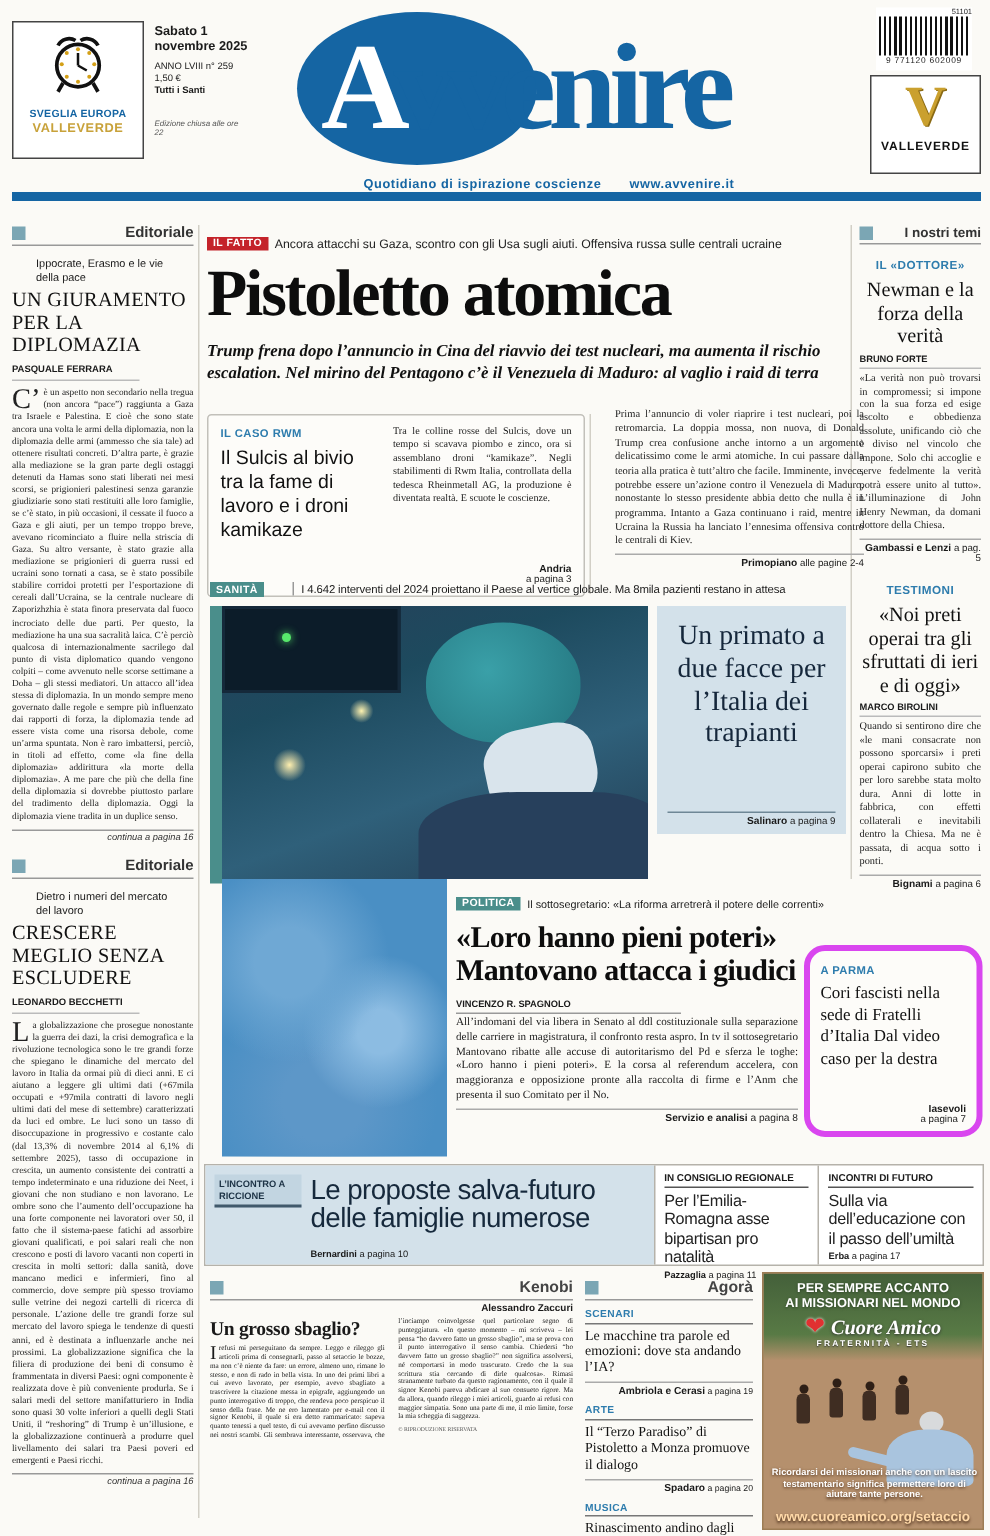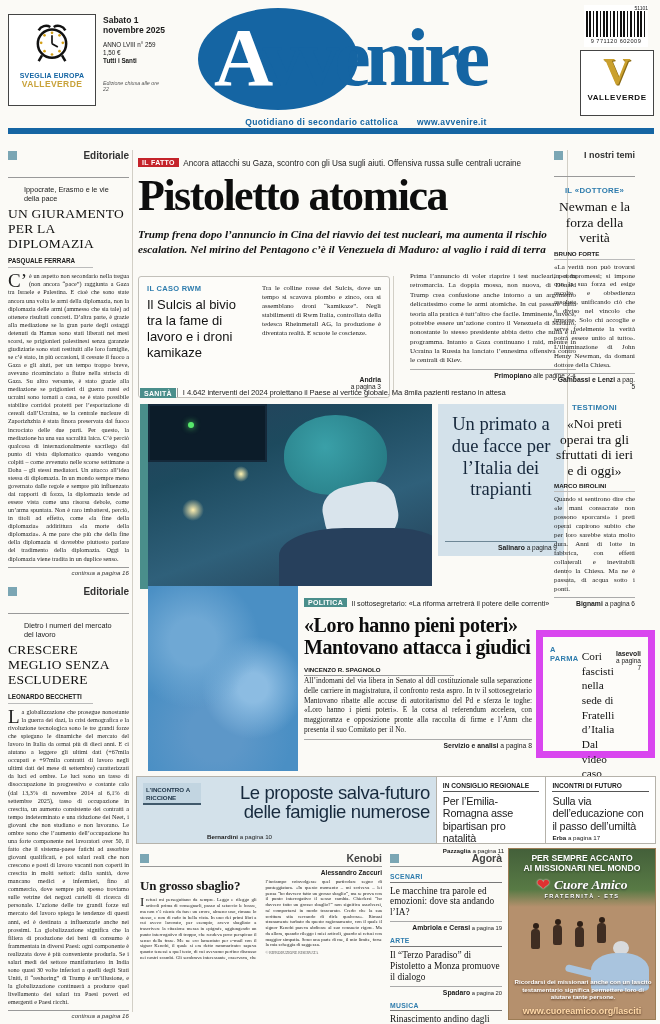--- a/index.html
+++ b/index.html
@@ -29,21 +29,21 @@
   .barcode{left:584px;top:5px;width:64px;height:42px;background:#fff;}
   .barcode .num5{position:absolute;right:0;top:0;font-size:5px;}
   .barcode .bars{position:absolute;left:2px;top:6px;width:60px;height:26px;
      background:repeating-linear-gradient(90deg,#111 0 1.5px,#fff 1.5px 3.4px);}
   .barcode .digits{position:absolute;left:0;top:33px;width:64px;text-align:center;font-size:5.6px;letter-spacing:.5px;}
   .adR{left:580px;top:50px;width:74px;height:66px;}
   .adR .vletter{font-family:"Liberation Serif",serif;font-weight:bold;font-size:38px;line-height:40px;
      color:#caa02e;text-shadow:1px 1px 0 #8a6a14;}
   .adR .vlabel{font-size:8px;font-weight:bold;letter-spacing:.6px;color:#111;margin-top:2px;}
   
-  .rubric{display:flex;align-items:center;border-bottom:1px solid #999;padding-bottom:16px;}
+  .rubric{display:flex;align-items:center;border-bottom:1px solid #999;padding-bottom:2px;}
   .sq{width:9px;height:9px;background:#7ba6b4;}
   .rubric .rname{flex:1;text-align:right;font-size:10px;font-weight:bold;color:#333;}
   .badge{display:inline-block;color:#fff;font-size:7px;font-weight:bold;padding:1.5px 4px 1px;letter-spacing:.3px;vertical-align:1px;}
   .bdg-red{background:#c4232a;}
   .bdg-teal{background:#4a8e8b;}
   .lblb{color:#2e7cad;font-weight:bold;font-size:7.5px;letter-spacing:.3px;}
   .kick{font-size:7.6px;color:#222;}
   .byl{text-align:right;font-size:6.5px;border-top:1px solid #aaa;padding-top:2px;margin-top:3px;}
   .byl b{font-size:6.8px;}
   
@@ -60,21 +60,21 @@
             line-height:1;color:#0d0d0d;margin-top:4px;}
   .deck{font-family:"Liberation Serif",serif;font-style:italic;font-weight:bold;font-size:11.2px;line-height:1.3;margin-top:9px;color:#111;}
   
   .rwmbox{left:138px;top:276px;width:252px;height:122px;border:1px solid #c2c0ba;border-radius:3px;
           box-sizing:border-box;padding:7px 8px;display:flex;gap:9px;background:#fdfcf9;}
   .rwm-t{font-family:Liberation Sans, sans-serif;font-size:13px;line-height:1.22;margin-top:4px;color:#111;}
   .rwm-body{font-family:"Liberation Serif",serif;font-size:6.8px;line-height:1.32;}
   .primo{left:398px;top:272px;width:166px;margin-left:12px;}
   .primo-body{font-family:"Liberation Serif",serif;font-size:7px;line-height:1.34;}
   
-  .san-head{left:140px;top:388px;width:424px;display:flex;align-items:center;gap:1px;}
+  .san-head{left:140px;top:388px;width:424px;display:flex;align-items:center;gap:19px;}
   .san-kick{font-size:7.6px;border-left:1px solid #999;padding-left:5px;letter-spacing:-.1px;}
   .tealbar{left:140px;top:404px;width:8px;height:185px;background:#4a8e8b;}
   .photo{background:linear-gradient(160deg,#27405a 0%,#1d4a5e 30%,#2f607a 62%,#223c52 100%);overflow:hidden;}
   .ph-top{left:148px;top:404px;width:284px;height:182px;}
   .ph-bot{left:148px;top:586px;width:150px;height:185px;
      background:radial-gradient(circle at 30% 30%,#6fa8d4 0 14%,transparent 40%),
                 radial-gradient(circle at 70% 55%,#8cbce2 0 10%,transparent 35%),
                 radial-gradient(circle at 45% 80%,#5d97c8 0 16%,transparent 45%),#4a8fc4;}
   .monitor{position:absolute;left:0;top:0;width:42%;height:32%;background:#0c1c29;border:2px solid #15293a;box-sizing:border-box;}
   .mon-dot{position:absolute;left:14%;top:10%;width:6px;height:6px;border-radius:50%;background:#57e86b;box-shadow:0 0 6px #57e86b;}
@@ -87,30 +87,30 @@
           display:flex;flex-direction:column;}
   .san-title{flex:1;font-family:"Liberation Serif",serif;font-size:18.5px;line-height:1.18;text-align:center;color:#15273b;}
   .sanbox .byl{border-top:1px solid #6e8796;}
   
   .pol{left:304px;top:592px;width:260px;}
   .pol-kick{font-size:7.2px;}
   .pol-head{font-family:"Liberation Serif",serif;font-weight:bold;font-size:20px;line-height:1.1;letter-spacing:-.4px;margin-top:4px;color:#0d0d0d;}
   .pol-auth{font-size:6.2px;font-weight:bold;border-bottom:1px solid #999;width:150px;padding:3px 0 2px;margin-top:5px;}
   .pol-body{width:228px;font-family:"Liberation Serif",serif;font-size:7.4px;line-height:1.32;margin-top:5px;}
   .pol-ref{width:228px;text-align:right;font-size:6.8px;border-top:1px solid #aaa;margin-top:4px;padding-top:2px;}
-  .parma{left:536px;top:630px;width:119px;height:128px;border:7px solid #d946ef;border-radius:0;background:#fdfcf9;
-         box-sizing:border-box;padding:8px 7px 4px;display:flex;flex-direction:row;}
+  .parma{left:536px;top:630px;width:119px;height:128px;border:4px solid #d946ef;border-radius:14px;background:#fdfcf9;
+         box-sizing:border-box;padding:8px 7px 4px;display:flex;flex-direction:column;}
   .parma-t{flex:1;font-family:"Liberation Serif",serif;font-size:11.3px;line-height:1.3;margin-top:4px;color:#111;}
   
   .strip{left:136px;top:776px;width:520px;height:68px;border:1px solid #b5b2aa;box-sizing:border-box;display:flex;background:#fff;}
   .cell1{width:300px;background:#d3e1ea;display:flex;box-sizing:border-box;padding:6px 6px 3px;gap:6px;}
   .c1lbl{width:58px;font-size:6.2px;font-weight:bold;color:#1d3346;background:#c2d5e1;border-bottom:2px solid #40596b;
          padding:3px 3px;height:22px;box-sizing:border-box;line-height:1.25;}
   .c1main{flex:1;display:flex;flex-direction:column;}
-  .c1title{flex:1;font-size:18.5px;line-height:1.05;letter-spacing:-.4px;color:#16293c;text-align:right;}
+  .c1title{flex:1;font-size:18.5px;line-height:1.05;letter-spacing:-.4px;color:#16293c;}
   .cellS{width:110px;box-sizing:border-box;border-left:1px solid #b5b2aa;padding:5px 6px 3px;display:flex;flex-direction:column;}
   .cslbl{font-size:6.6px;font-weight:bold;border-bottom:1px solid #555;padding-bottom:2px;}
   .cstitle{flex:1;font-size:10.8px;line-height:1.15;margin-top:3px;color:#222;letter-spacing:-.2px;}
   .cbyl{font-size:6.2px;margin-top:2px;}
   
   .ken{left:140px;top:852px;width:242px;}
   .rub2{display:flex;align-items:center;border-bottom:1px solid #999;padding-bottom:2px;}
   .rub2 .rname{flex:1;text-align:right;font-size:10.5px;font-weight:bold;color:#444;}
   .rub-auth{text-align:right;font-size:6.6px;font-weight:bold;margin-top:2px;}
   .ken-body{margin-top:3px;columns:2;column-gap:9px;font-family:"Liberation Serif",serif;font-size:4.8px;line-height:1.2;}
@@ -132,21 +132,21 @@
   .mad-brand{color:#fff;font-family:"Liberation Serif",serif;font-style:italic;font-weight:bold;font-size:13.5px;text-shadow:0 1px 2px #333;}
   .mad-sub{position:relative;text-align:center;color:#fff;font-size:5.6px;letter-spacing:1.5px;font-weight:bold;text-shadow:0 1px 1px #333;}
   .kid{position:absolute;width:9px;height:20px;background:#3f2d22;border-radius:4px 4px 2px 2px;}
   .kid::before{content:"";position:absolute;left:1.5px;top:-6px;width:6px;height:6px;border-radius:50%;background:#2e1f16;}
   .miss-head{position:absolute;right:26px;bottom:64px;width:16px;height:14px;border-radius:50%;background:#d8dadc;}
   .miss-body{position:absolute;right:6px;bottom:28px;width:58px;height:38px;border-radius:45% 45% 10% 10%;background:#a9c4de;}
   .miss-arm{position:absolute;right:56px;bottom:44px;width:34px;height:7px;border-radius:4px;background:#a9c4de;transform:rotate(14deg);}
   .mad-txt{position:absolute;left:4px;bottom:18px;width:140px;text-align:center;color:#fff;font-weight:bold;font-size:6.2px;line-height:1.25;text-shadow:0 1px 2px #50331e;}
   .mad-url{position:absolute;left:0;bottom:3px;width:100%;text-align:center;color:#ffd9a8;font-weight:bold;font-size:9px;text-shadow:0 1px 2px #50331e;}
   
-  .sbar{left:554px;top:150px;width:81px;}
+  .sbar{left:573px;top:150px;width:81px;}
   .sb-lbl{text-align:center;color:#2e7cad;font-weight:bold;font-size:7.8px;letter-spacing:.3px;margin-top:9px;}
   .sb-title{text-align:center;font-family:"Liberation Serif",serif;font-size:13.5px;line-height:1.15;margin-top:4px;color:#111;}
   .sb-auth{font-size:6.2px;font-weight:bold;border-bottom:1px solid #bbb;padding:4px 0 2px;margin-bottom:3px;}
   .sb-body{font-family:"Liberation Serif",serif;font-size:6.9px;line-height:1.3;}
 </style>
 </head>
 <body>
 
 <div id="page">
 
@@ -184,21 +184,21 @@
   </div>
   <div class="abs ednote">Edizione chiusa alle ore 22</div>
 
   <div class="abs mastwrap">
     <div class="mast-ellipse"></div>
     <div class="mast-text">
       <span class="mast-a">A</span><span>vvenire</span>
     </div>
   </div>
   <div class="abs tagline">
-    <span>Quotidiano di secondario cattolica</span>
+    <span>Quotidiano di ispirazione coscienze</span>
     <span>www.avvenire.it</span>
   </div>
   <div class="abs bluebar"></div>
 
   <div class="abs barcode">
     <div class="num5">51101</div>
     <div class="bars"></div>
     <div class="digits">9 771120 602009</div>
   </div>
   <div class="abs adbox adR">
@@ -374,21 +374,21 @@
     </div>
     <div class="mad-sub">FRATERNITÀ - ETS</div>
     <div class="kid" style="left:22px;bottom:70px;"></div>
     <div class="kid" style="left:44px;bottom:74px;"></div>
     <div class="kid" style="left:66px;bottom:72px;"></div>
     <div class="kid" style="left:88px;bottom:76px;"></div>
     <div class="miss-arm"></div>
     <div class="miss-head"></div>
     <div class="miss-body"></div>
     <div class="mad-txt">Ricordarsi dei missionari anche con un lascito testamentario significa permettere loro di aiutare tante persone.</div>
-    <div class="mad-url">www.cuoreamico.org/lasciti</div>
+    <div class="mad-url">www.cuoreamico.org/setaccio</div>
   </div>
 
   <div class="abs sbar">
     <div class="rubric">
       <span class="sq"></span>
       <span class="rname" style="font-size:9px;">I nostri temi</span>
     </div>
 
     <div class="sb-lbl">IL «DOTTORE»</div>
     <div class="sb-title">Newman e la forza della verità</div>

